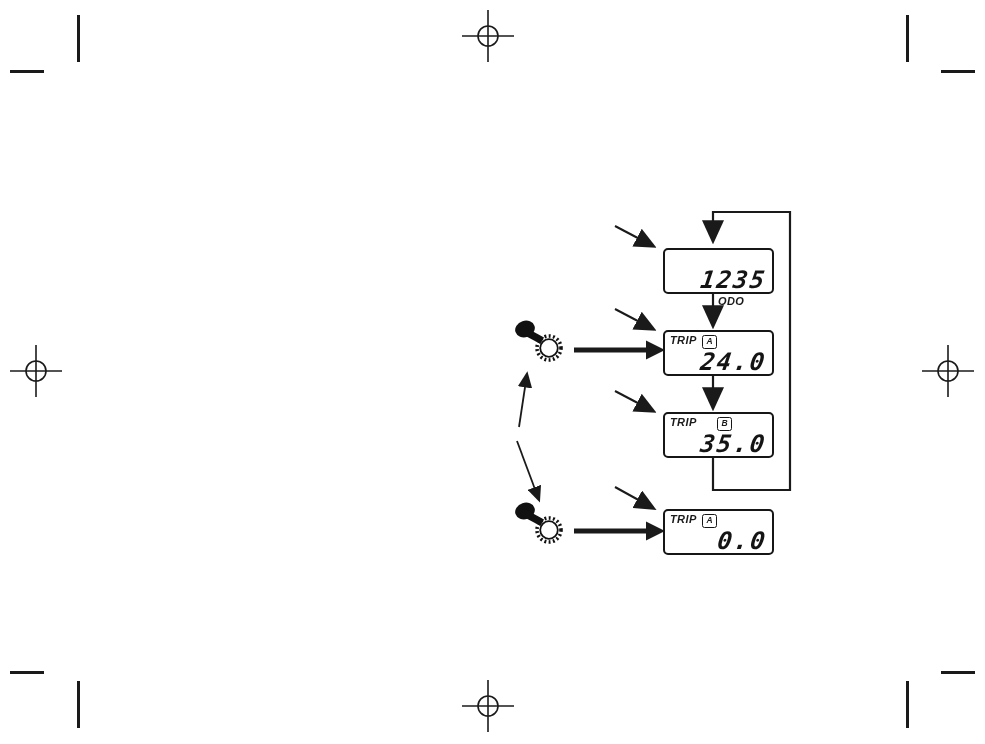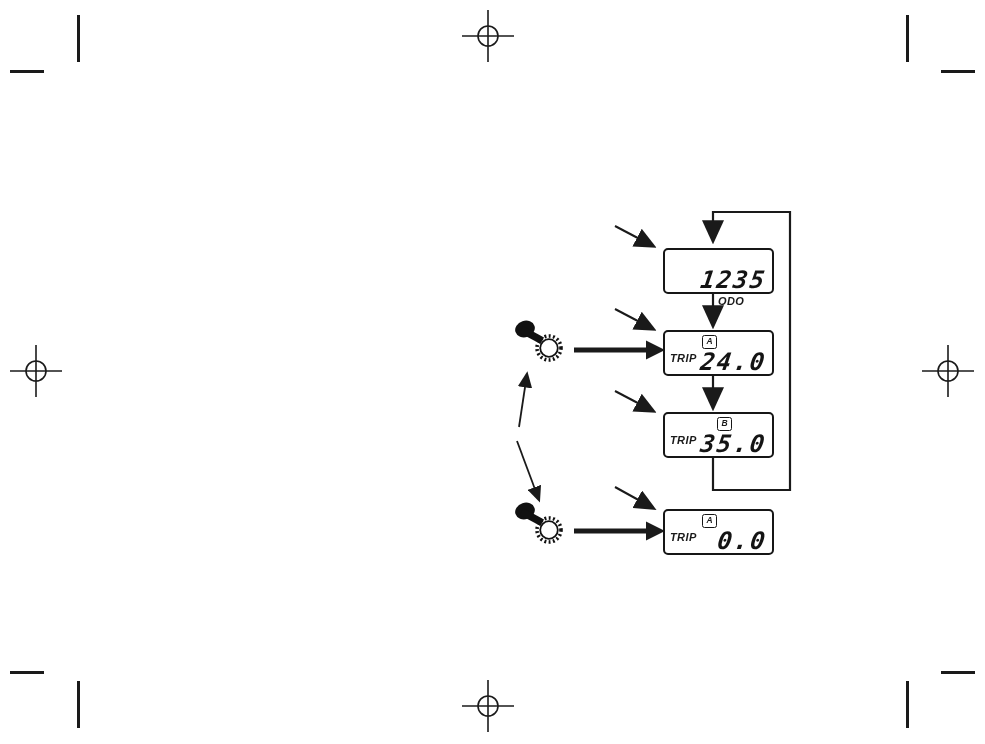--- a/index.html
+++ b/index.html
@@ -7,21 +7,21 @@
         font-family:"Liberation Sans",sans-serif;color:#1a1a1a;overflow:hidden;}
   .bar{position:absolute;background:#1a1a1a;}
   svg.reg{position:absolute;}
   svg.overlay{position:absolute;left:0;top:0;pointer-events:none;}
   svg.knob{position:absolute;}
   .display{position:absolute;left:663px;width:107px;height:42px;
            border:2.6px solid #161616;border-radius:5px;background:#fff;}
   .disp-label{position:absolute;font-weight:bold;font-style:italic;
               font-size:11px;letter-spacing:0.4px;line-height:11px;}
   .odo-label{left:53px;top:2px;margin-top:44px;}
-  .trip-label{left:5px;top:21px;}
+  .trip-label{left:5px;top:3px;}
   .badge{position:absolute;top:3px;width:13px;height:12px;border:1.6px solid #161616;
          border-radius:2.5px;font-size:8.5px;font-weight:bold;font-style:italic;
          line-height:10px;text-align:center;}
   .badge-a{left:37px;}
   .badge-b{left:52px;}
   .disp-value{position:absolute;right:7px;bottom:1px;
               font-family:"DejaVu Sans Mono",monospace;font-weight:bold;font-style:italic;
               font-size:24px;line-height:22px;letter-spacing:2px;
               transform:skewX(-8deg);transform-origin:bottom right;color:#141414;}
 </style>

